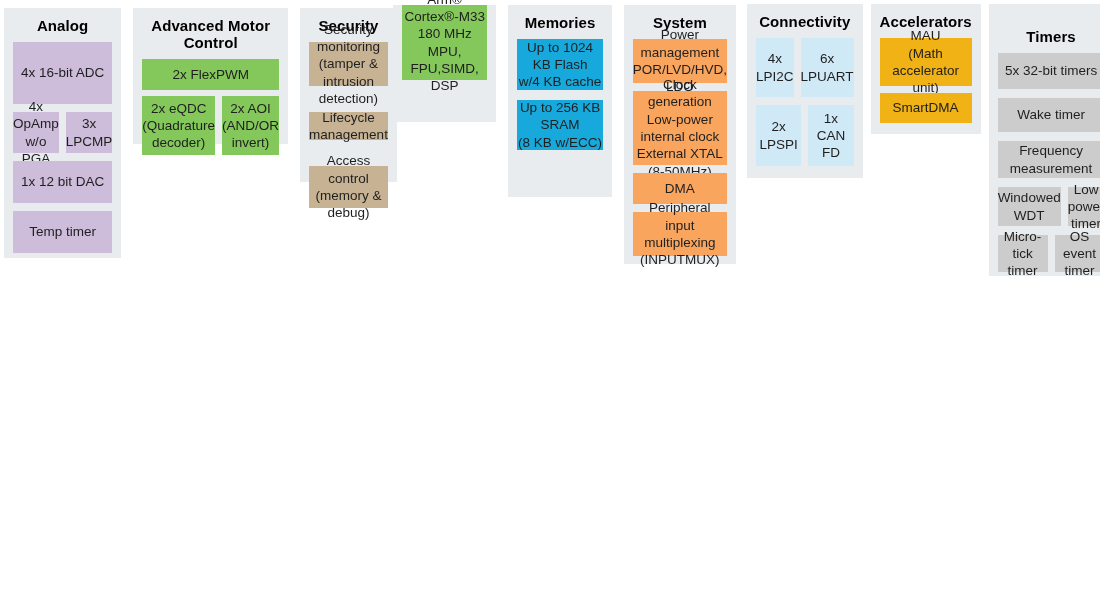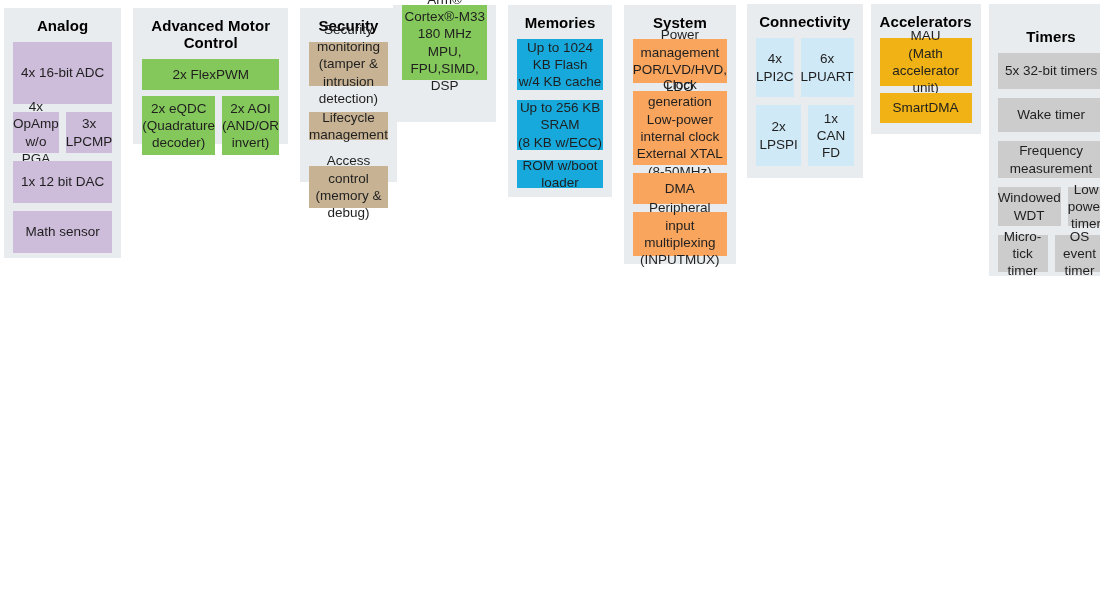--- a/index.html
+++ b/index.html
@@ -93,21 +93,21 @@
             <div>4x OpAmp w/o PGA</div>
           </div>
           <div class="block c-analog h41">
             <div>3x LPCMP</div>
           </div>
         </div>
         <div class="block c-analog h42">
           <div>1x 12 bit DAC</div>
         </div>
         <div class="block c-analog h42">
-          <div>Math sensor</div>
+          <div>Temp timer</div>
         </div>
       </div>
     </div>
 
     <div class="panel" id="panel-motor">
       <div class="panel-title">Advanced Motor Control</div>
       <div class="blocks">
         <div class="block c-green h31">
           <div>2x FlexPWM</div>
         </div>
@@ -159,23 +159,20 @@
       <div class="panel-title">Memories</div>
       <div class="blocks">
         <div class="block c-cyan h51">
           <div>Up to 1024 KB Flash</div>
           <div>w/4 KB cache</div>
         </div>
         <div class="block c-cyan h50">
           <div>Up to 256 KB SRAM</div>
           <div>(8 KB w/ECC)</div>
         </div>
-        <div class="block c-cyan h28">
-          <div>ROM w/boot loader</div>
-        </div>
       </div>
     </div>
 
     <div class="panel" id="panel-system">
       <div class="panel-title">System</div>
       <div class="blocks">
         <div class="block c-orange h44">
           <div>Power management</div>
           <div>POR/LVD/HVD, LDO</div>
         </div>

